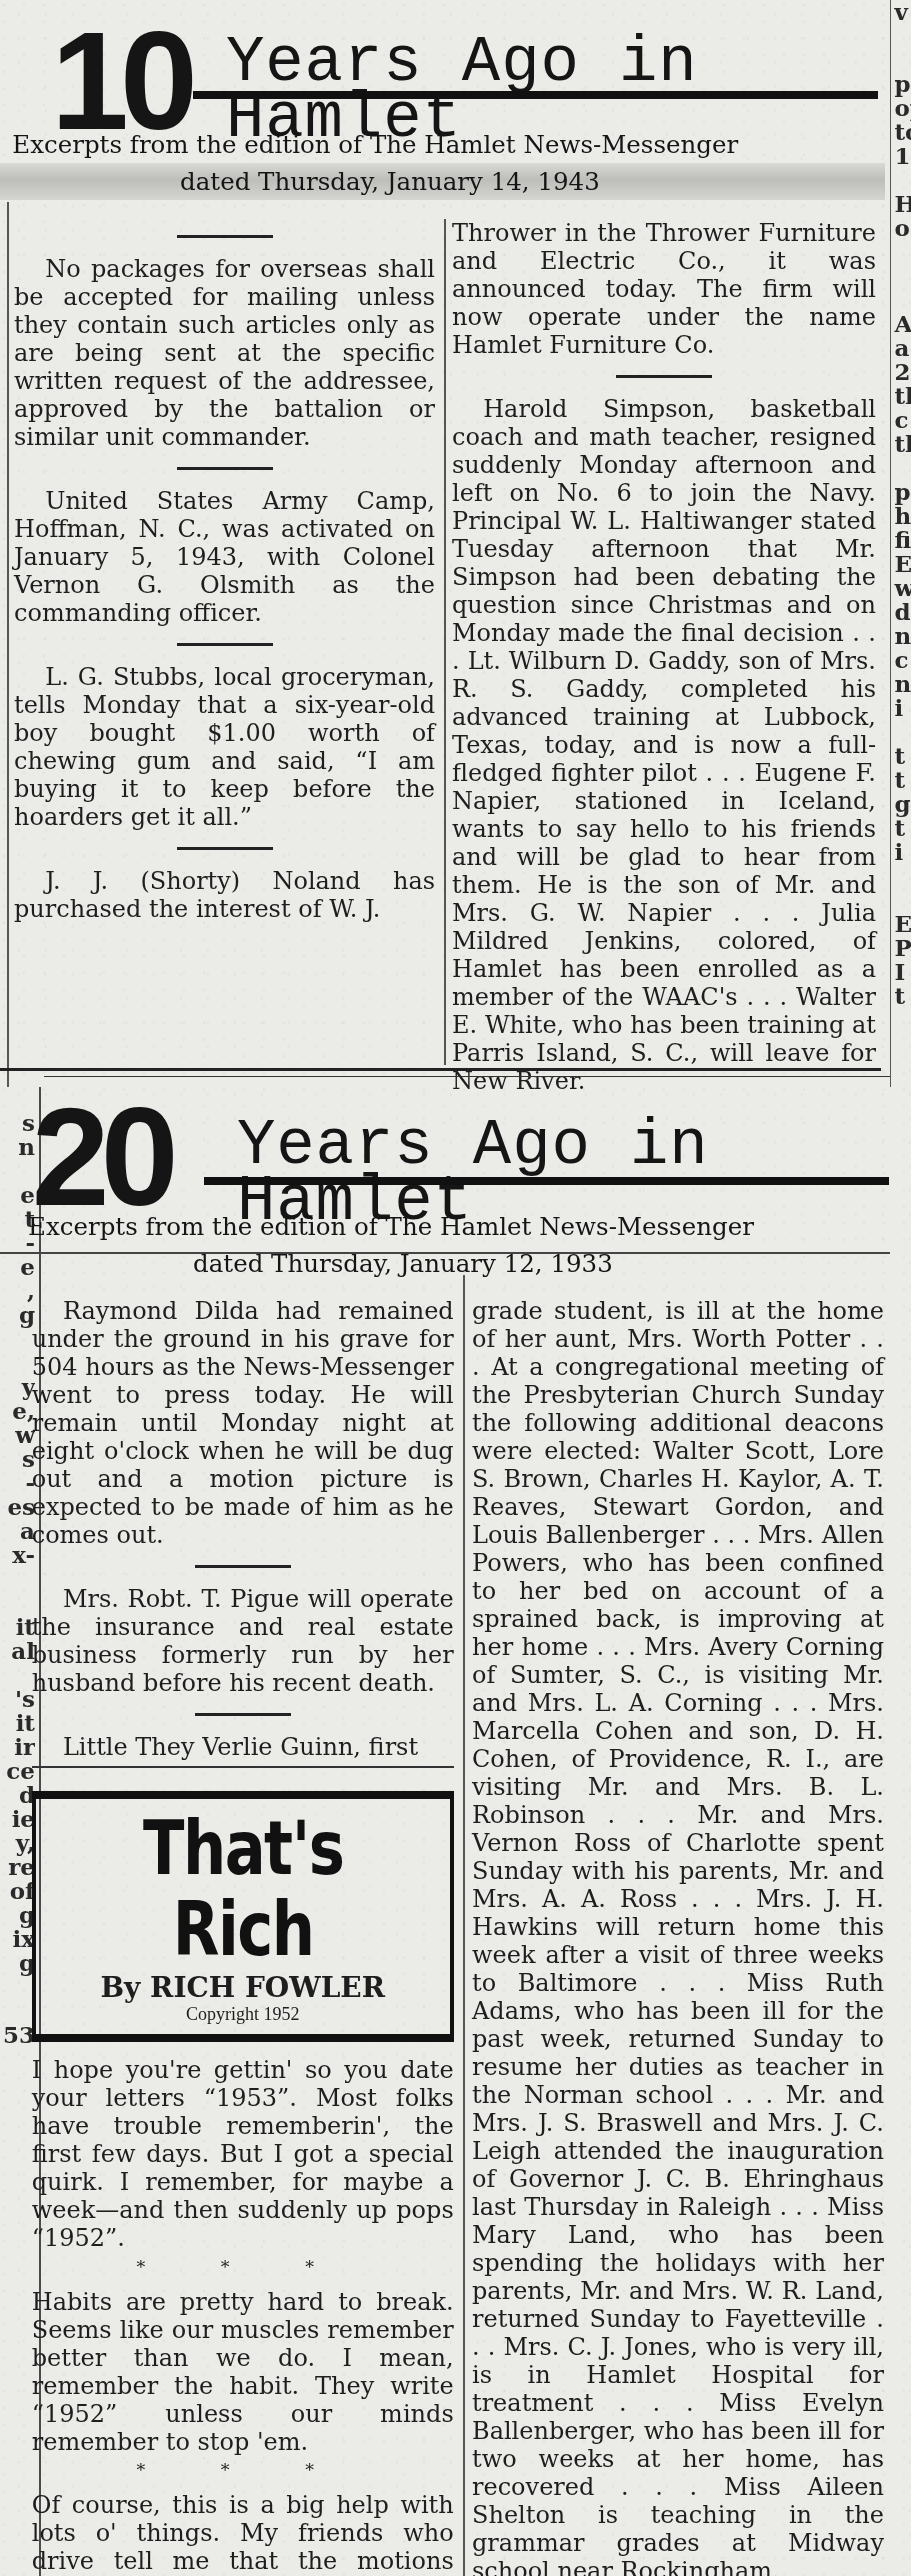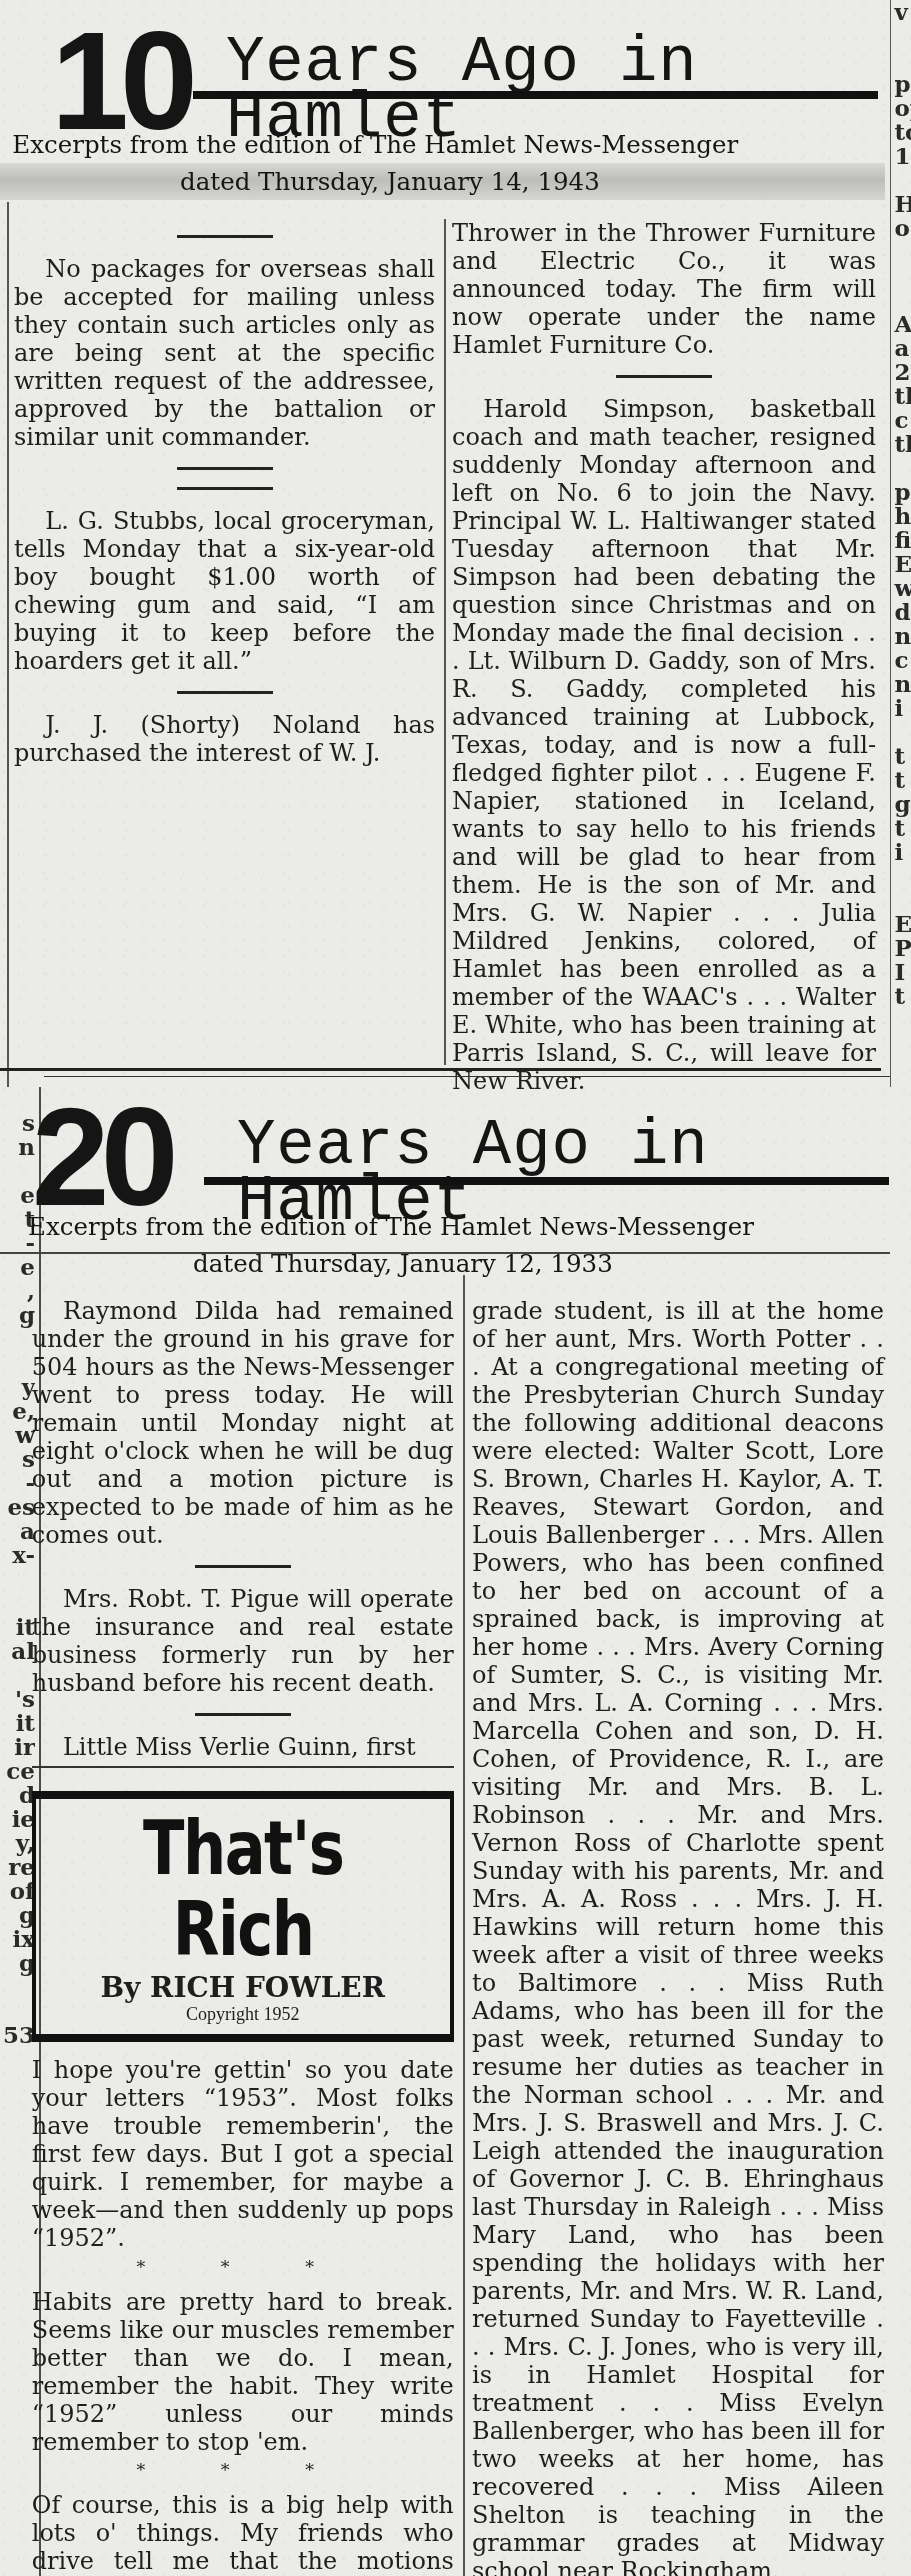--- a/index.html
+++ b/index.html
@@ -165,20 +165,21 @@
     </div>
     <div class="subhead" style="left:12.3px; top:130px; font-size:24.5px;">Excerpts from the edition of The Hamlet News-Messenger</div>
     <div class="shade" style="top:163px; height:37px;"></div>
     <div class="subhead" style="left:180px; top:167px; font-size:24.5px;text-align:center;">dated Thursday, January 14, 1943</div>
 
     <div class="col-rule" style="left:7px; top:202px; height:885px;"></div>
     <div class="col" style="left:14px; top:219px; width:421px;">
       <div class="sep"></div>
       <p>No packages for overseas shall be accepted for mailing unless they contain such articles only as are being sent at the specific written request of the addressee, approved by the battalion or similar unit commander.</p>
       <div class="sep"></div>
+      <p>United States Army Camp, Hoffman, N. C., was activated on January 5, 1943, with Colonel Vernon G. Olsmith as the commanding officer.</p>
       <div class="sep"></div>
       <p>L. G. Stubbs, local groceryman, tells Monday that a six-year-old boy bought $1.00 worth of chewing gum and said, “I am buying it to keep before the hoarders get it all.”</p>
       <div class="sep"></div>
       <p>J. J. (Shorty) Noland has purchased the interest of W. J.</p>
     </div>
     <div class="col-rule" style="left:444px; top:219px; height:846px;"></div>
     <div class="col" style="left:452px; top:219px; width:424px;">
       <p class="noindent">Thrower in the Thrower Furniture and Electric Co., it was announced today. The firm will now operate under the name Hamlet Furniture Co.</p>
       <div class="sep"></div>
       <p>Harold Simpson, basketball coach and math teacher, resigned suddenly Monday afternoon and left on No. 6 to join the Navy. Principal W. L. Haltiwanger stated Tuesday afternoon that Mr. Simpson had been debating the question since Christmas and on Monday made the final decision . . . Lt. Wilburn D. Gaddy, son of Mrs. R. S. Gaddy, completed his advanced training at Lubbock, Texas, today, and is now a full-fledged fighter pilot . . . Eugene F. Napier, stationed in Iceland, wants to say hello to his friends and will be glad to hear from them. He is the son of Mr. and Mrs. G. W. Napier . . . Julia Mildred Jenkins, colored, of Hamlet has been enrolled as a member of the WAAC's . . . Walter E. White, who has been training at Parris Island, S. C., will leave for New River.</p>
@@ -195,21 +196,21 @@
     </div>
     <div class="subhead" style="left:-16px; top:147px; font-size:24.5px;">Excerpts from the edition of The Hamlet News-Messenger</div>
     <div style="position:absolute; left:-44px; top:187px; width:890px; height:1.8px; background:#444;"></div>
     <div class="subhead" style="left:149px; top:184px; font-size:24.5px;">dated Thursday, January 12, 1933</div>
 
     <div class="col" style="left:-12.3px; top:232px; width:422px;">
       <p>Raymond Dilda had remained under the ground in his grave for 504 hours as the News-Messenger went to press today. He will remain until Monday night at eight o'clock when he will be dug out and a motion picture is expected to be made of him as he comes out.</p>
       <div class="sep"></div>
       <p>Mrs. Robt. T. Pigue will operate the insurance and real estate business formerly run by her husband before his recent death.</p>
       <div class="sep"></div>
-      <p>Little Miss Verlie Guinn, first</p>
+      <p>Little They Verlie Guinn, first</p>
       <div style="height:1.8px; background:#333; margin-top:5.3px;"></div>
 
       <div class="rich-box">
         <div class="rich-title">That's Rich</div>
         <div class="rich-by">By RICH FOWLER</div>
         <div class="rich-copy">Copyright 1952</div>
       </div>
 
       <p class="noindent">I hope you're gettin' so you date your letters “1953”. Most folks have trouble rememberin', the first few days. But I got a special quirk. I remember, for maybe a week—and then suddenly up pops “1952”.</p>
       <div class="stars">* * *</div>

